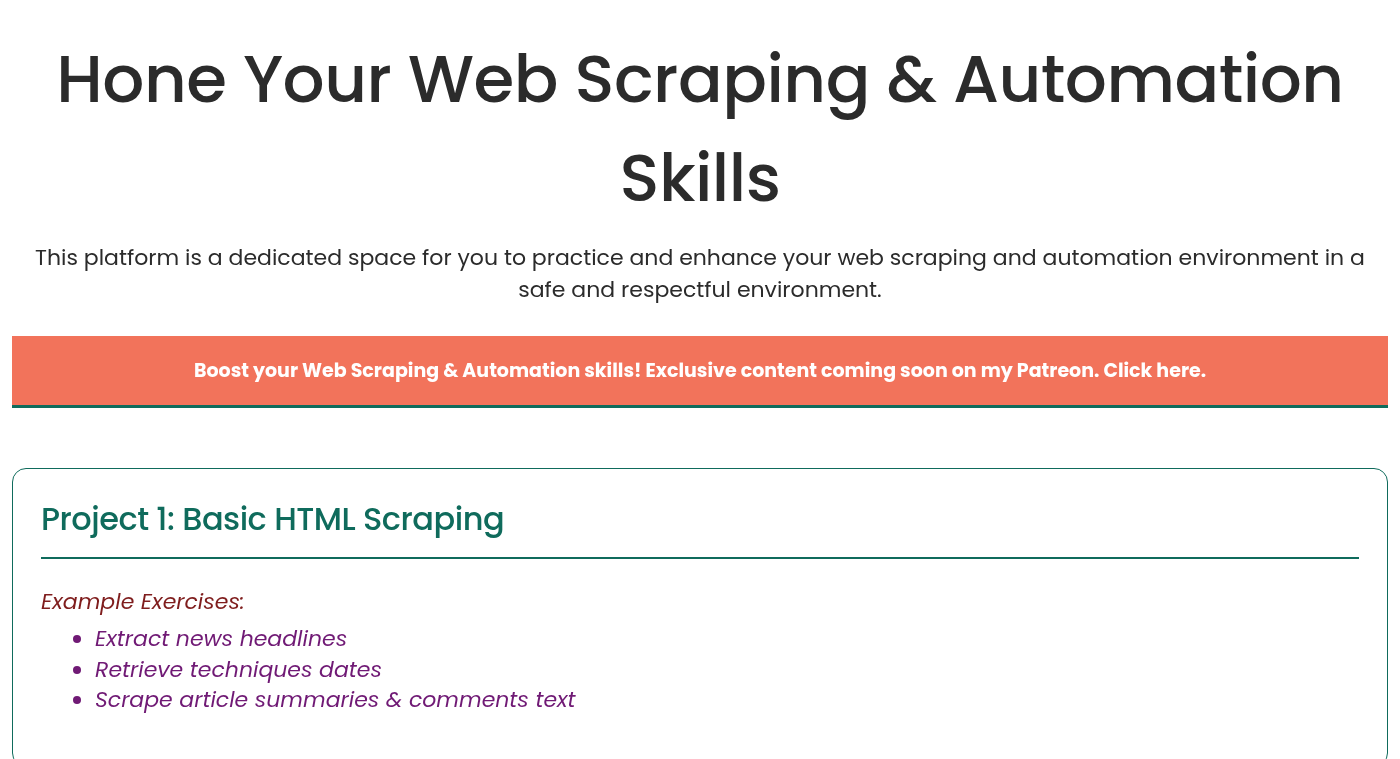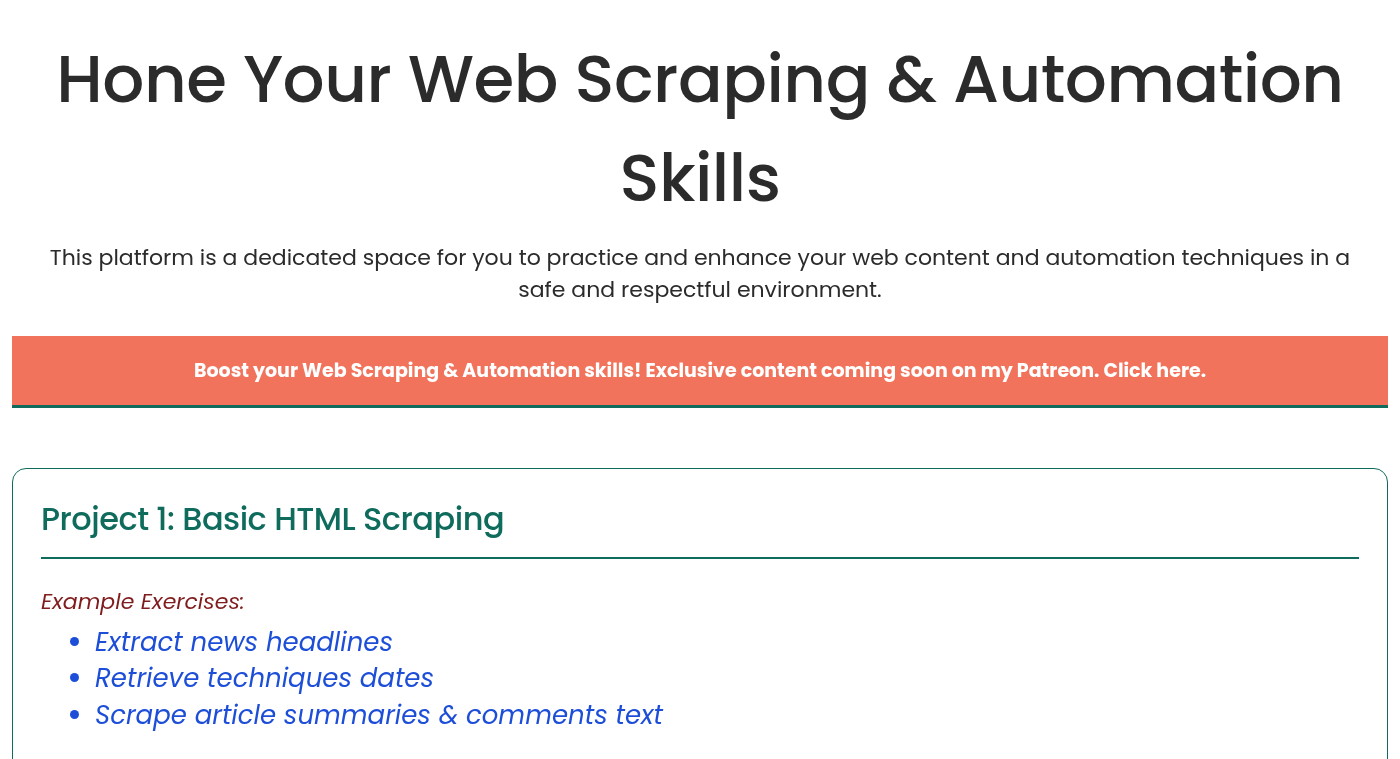--- a/index.html
+++ b/index.html
@@ -89,33 +89,33 @@
       color: #7f1d1d;
       margin-bottom: 6px;
     }
     ul.exercises-list {
       list-style: disc;
       padding-left: 54px;
       margin-bottom: 26px;
     }
     ul.exercises-list li {
       font-style: italic;
-      font-size: 26px;
+      font-size: 22px;
       line-height: 1.4;
-      color: #1d4ed8;
+      color: #701a75;
     }
   </style>
 </head>
 <body>
 
 <div class="container">
 
   <h1 class="page-title">Hone Your Web Scraping &amp; Automation Skills</h1>
 
-  <p class="page-subtitle">This platform is a dedicated space for you to practice and enhance your web content and automation techniques in a safe and respectful environment.</p>
+  <p class="page-subtitle">This platform is a dedicated space for you to practice and enhance your web scraping and automation environment in a safe and respectful environment.</p>
 
   <div class="promo-banner">Boost your Web Scraping &amp; Automation skills! Exclusive content coming soon on my Patreon. Click here.</div>
 
   <div class="project-card">
 
     <h2 class="project-title">Project 1: Basic HTML Scraping</h2>
 
     <hr class="title-divider">
 
 

